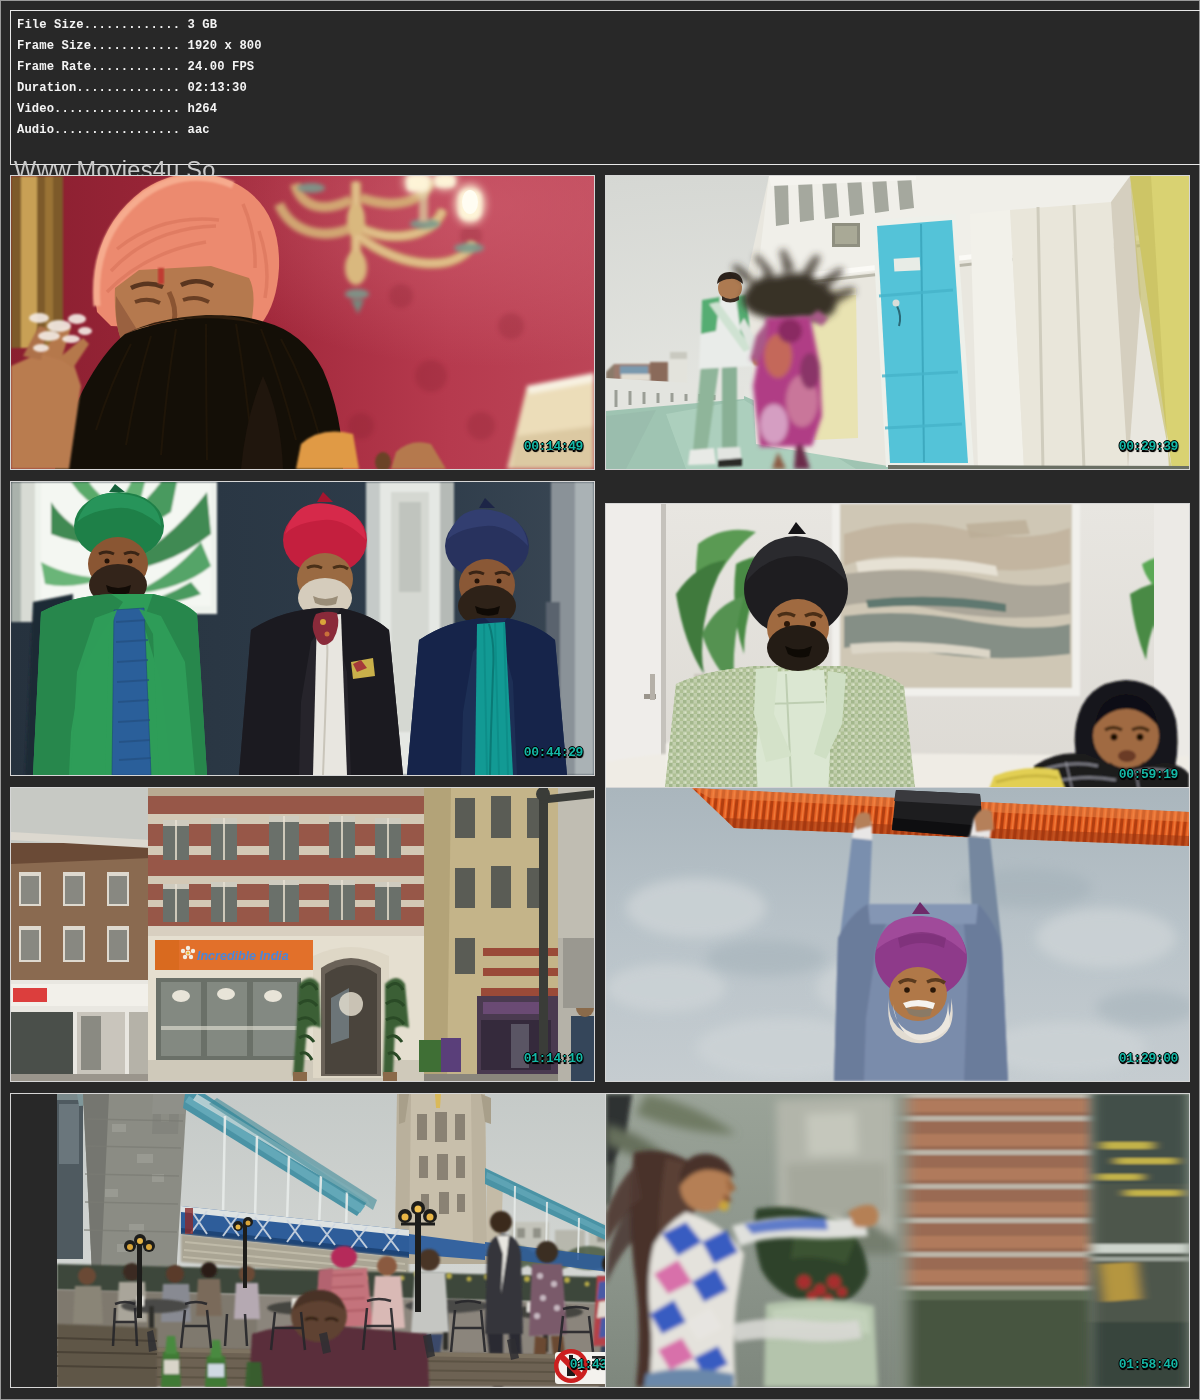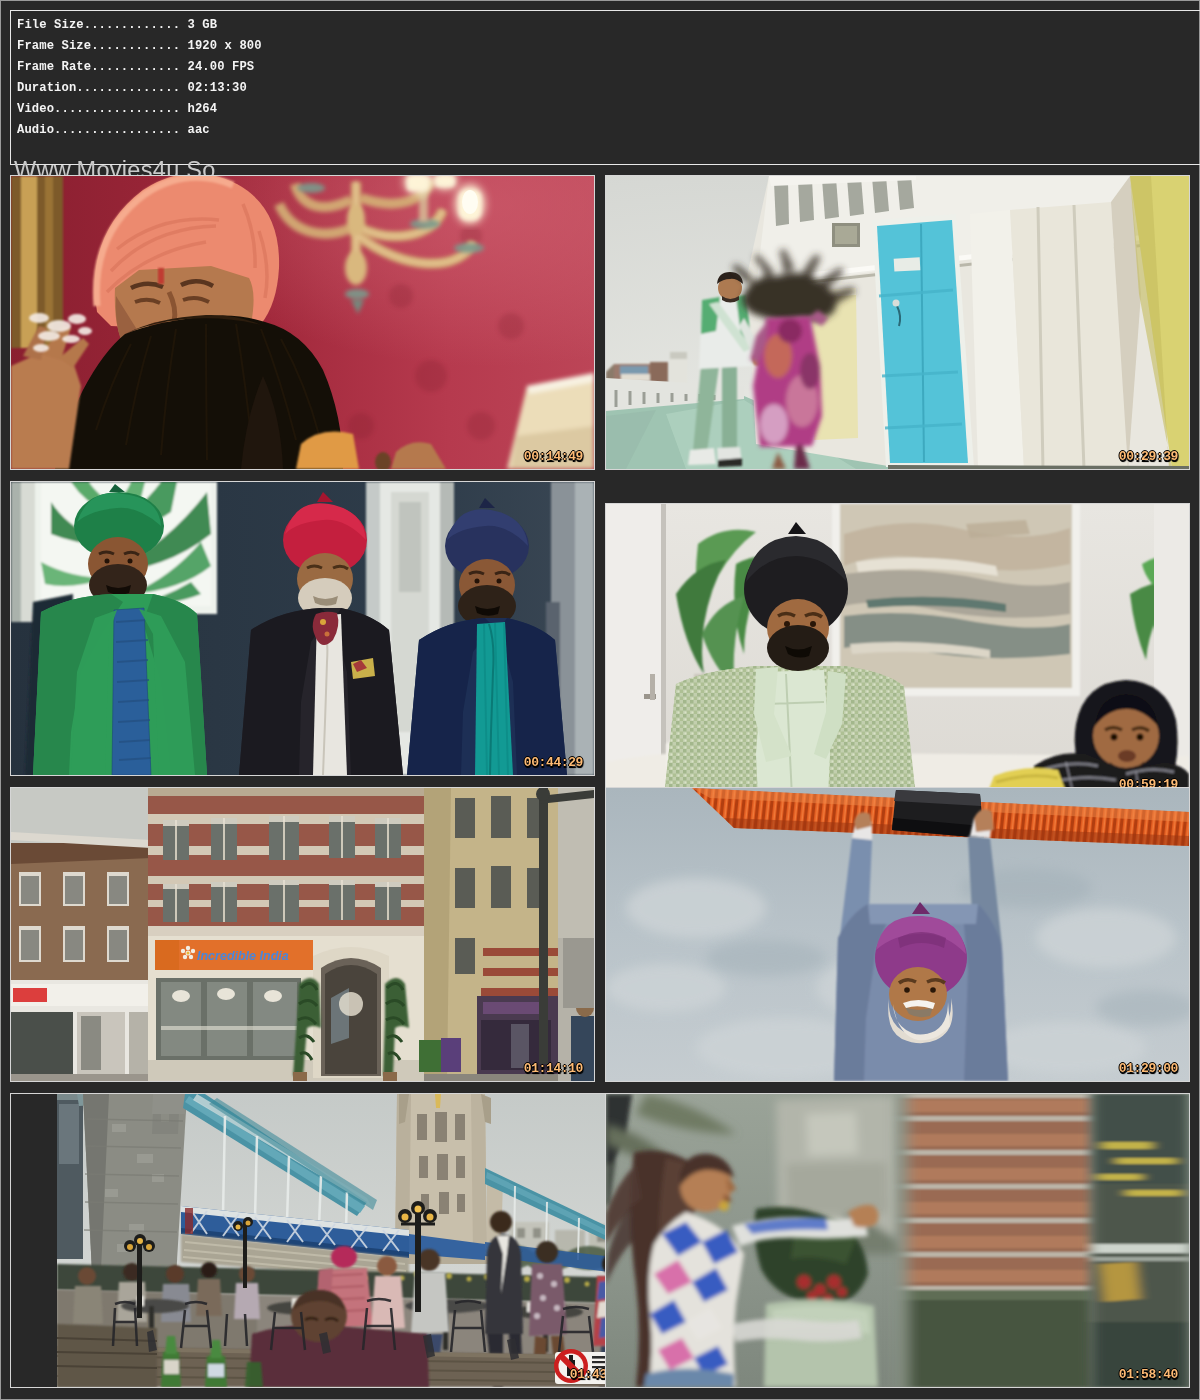--- a/index.html
+++ b/index.html
@@ -6,22 +6,22 @@
   body{width:1200px;height:1400px;background:#282828;position:relative;overflow:hidden;
        font-family:"Liberation Mono", monospace;}
   .pageborder{position:absolute;left:0;top:0;width:1198px;height:1398px;border:1px solid #9a9a9a;}
   .metabox{position:absolute;left:10px;top:10px;width:1178px;height:153px;border:1px solid #e8e8e8;padding-left:20px;}
   .meta{position:absolute;left:6px;top:4px;font:bold 12.2px "Liberation Mono",monospace;
         color:#f4f4f4;line-height:21px;letter-spacing:0.1px;white-space:pre;}
   .brand{position:absolute;left:3px;top:126px;font-family:"Liberation Sans",sans-serif;
          font-size:23.5px;color:#c9c9c9;letter-spacing:0.3px;margin-top:20px;}
   .cell{position:absolute;width:583px;height:293px;border:1px solid #d6d6d6;overflow:hidden;}
   .cell svg{display:block;}
-  .ts{position:absolute;right:11px;bottom:5px;font:bold 13px "Liberation Mono",monospace;
-      color:#fdba74;letter-spacing:-0.4px;
+  .ts{position:absolute;right:11px;bottom:15px;font:bold 13px "Liberation Mono",monospace;
+      color:#14b8a6;letter-spacing:-0.4px;
       text-shadow:-1px 0 0 #000,1px 0 0 #000,0 -1px 0 #000,0 1.5px 0 #000,1px 1.5px 1px #000;}
 </style>
 </head>
 <body>
 <div class="pageborder"></div>
 <div class="metabox">
 <div class="meta">File Size............. 3 GB
 Frame Size............ 1920 x 800
 Frame Rate............ 24.00 FPS
 Duration.............. 02:13:30

